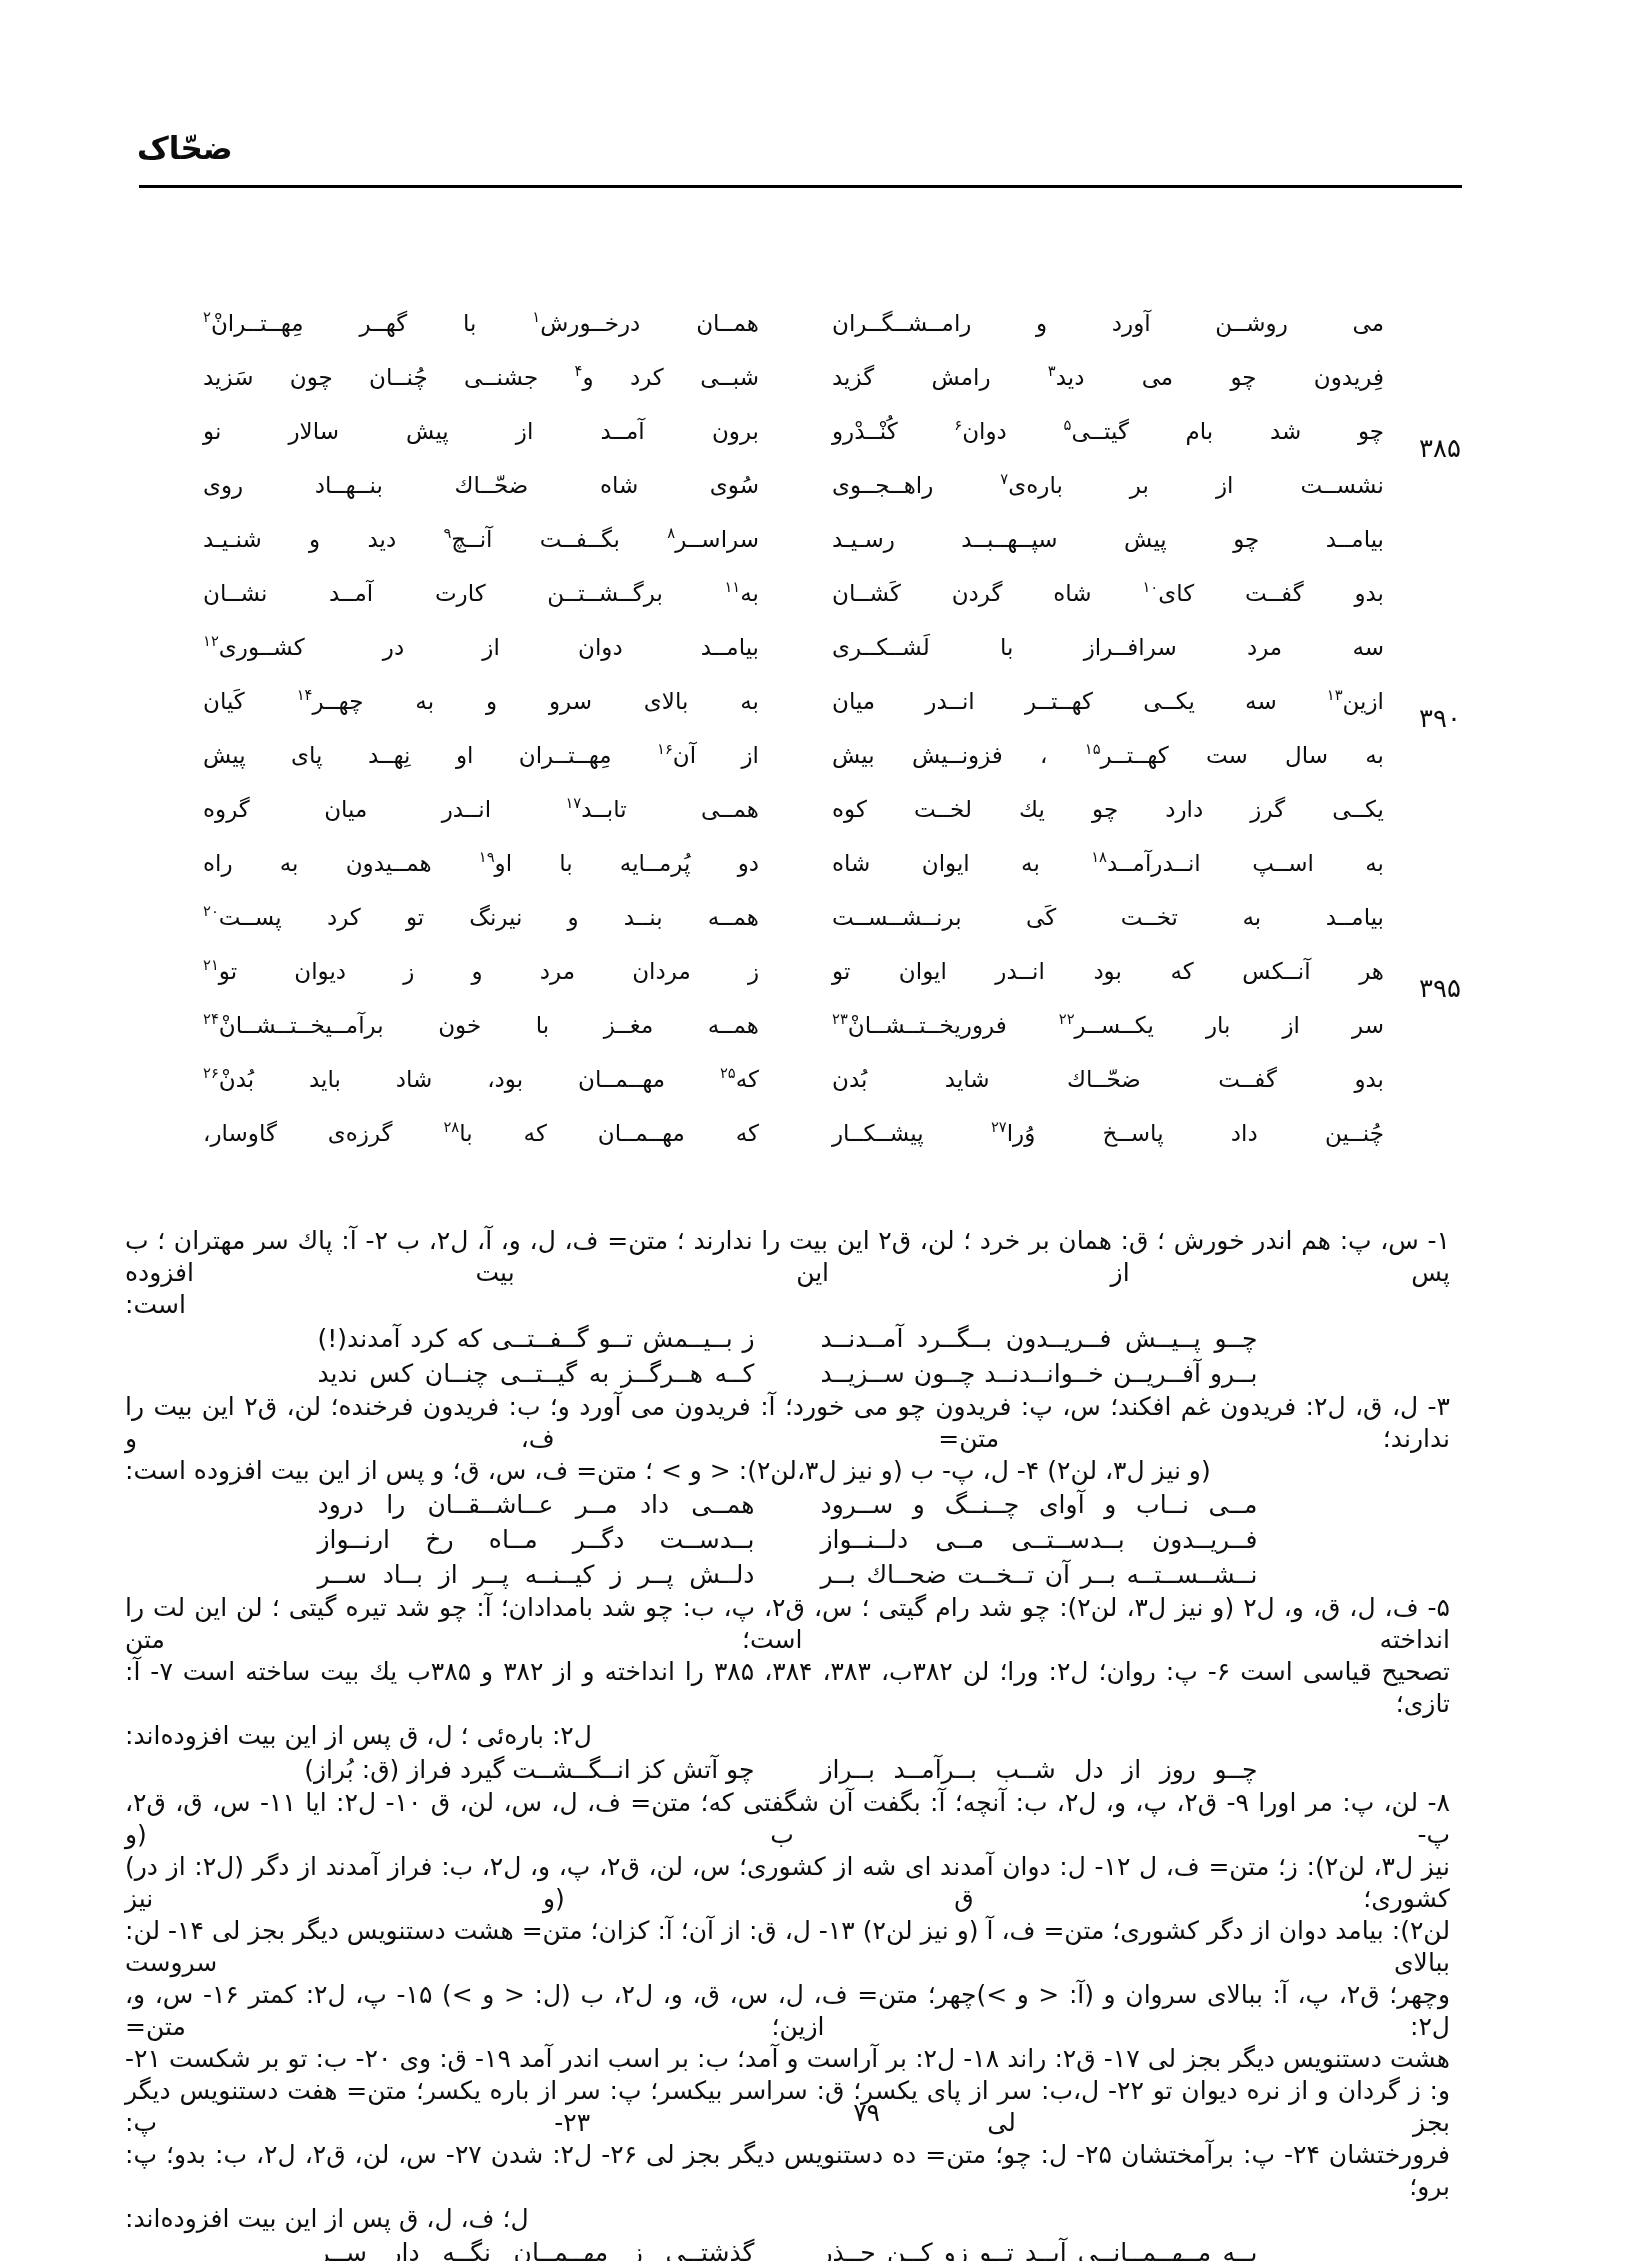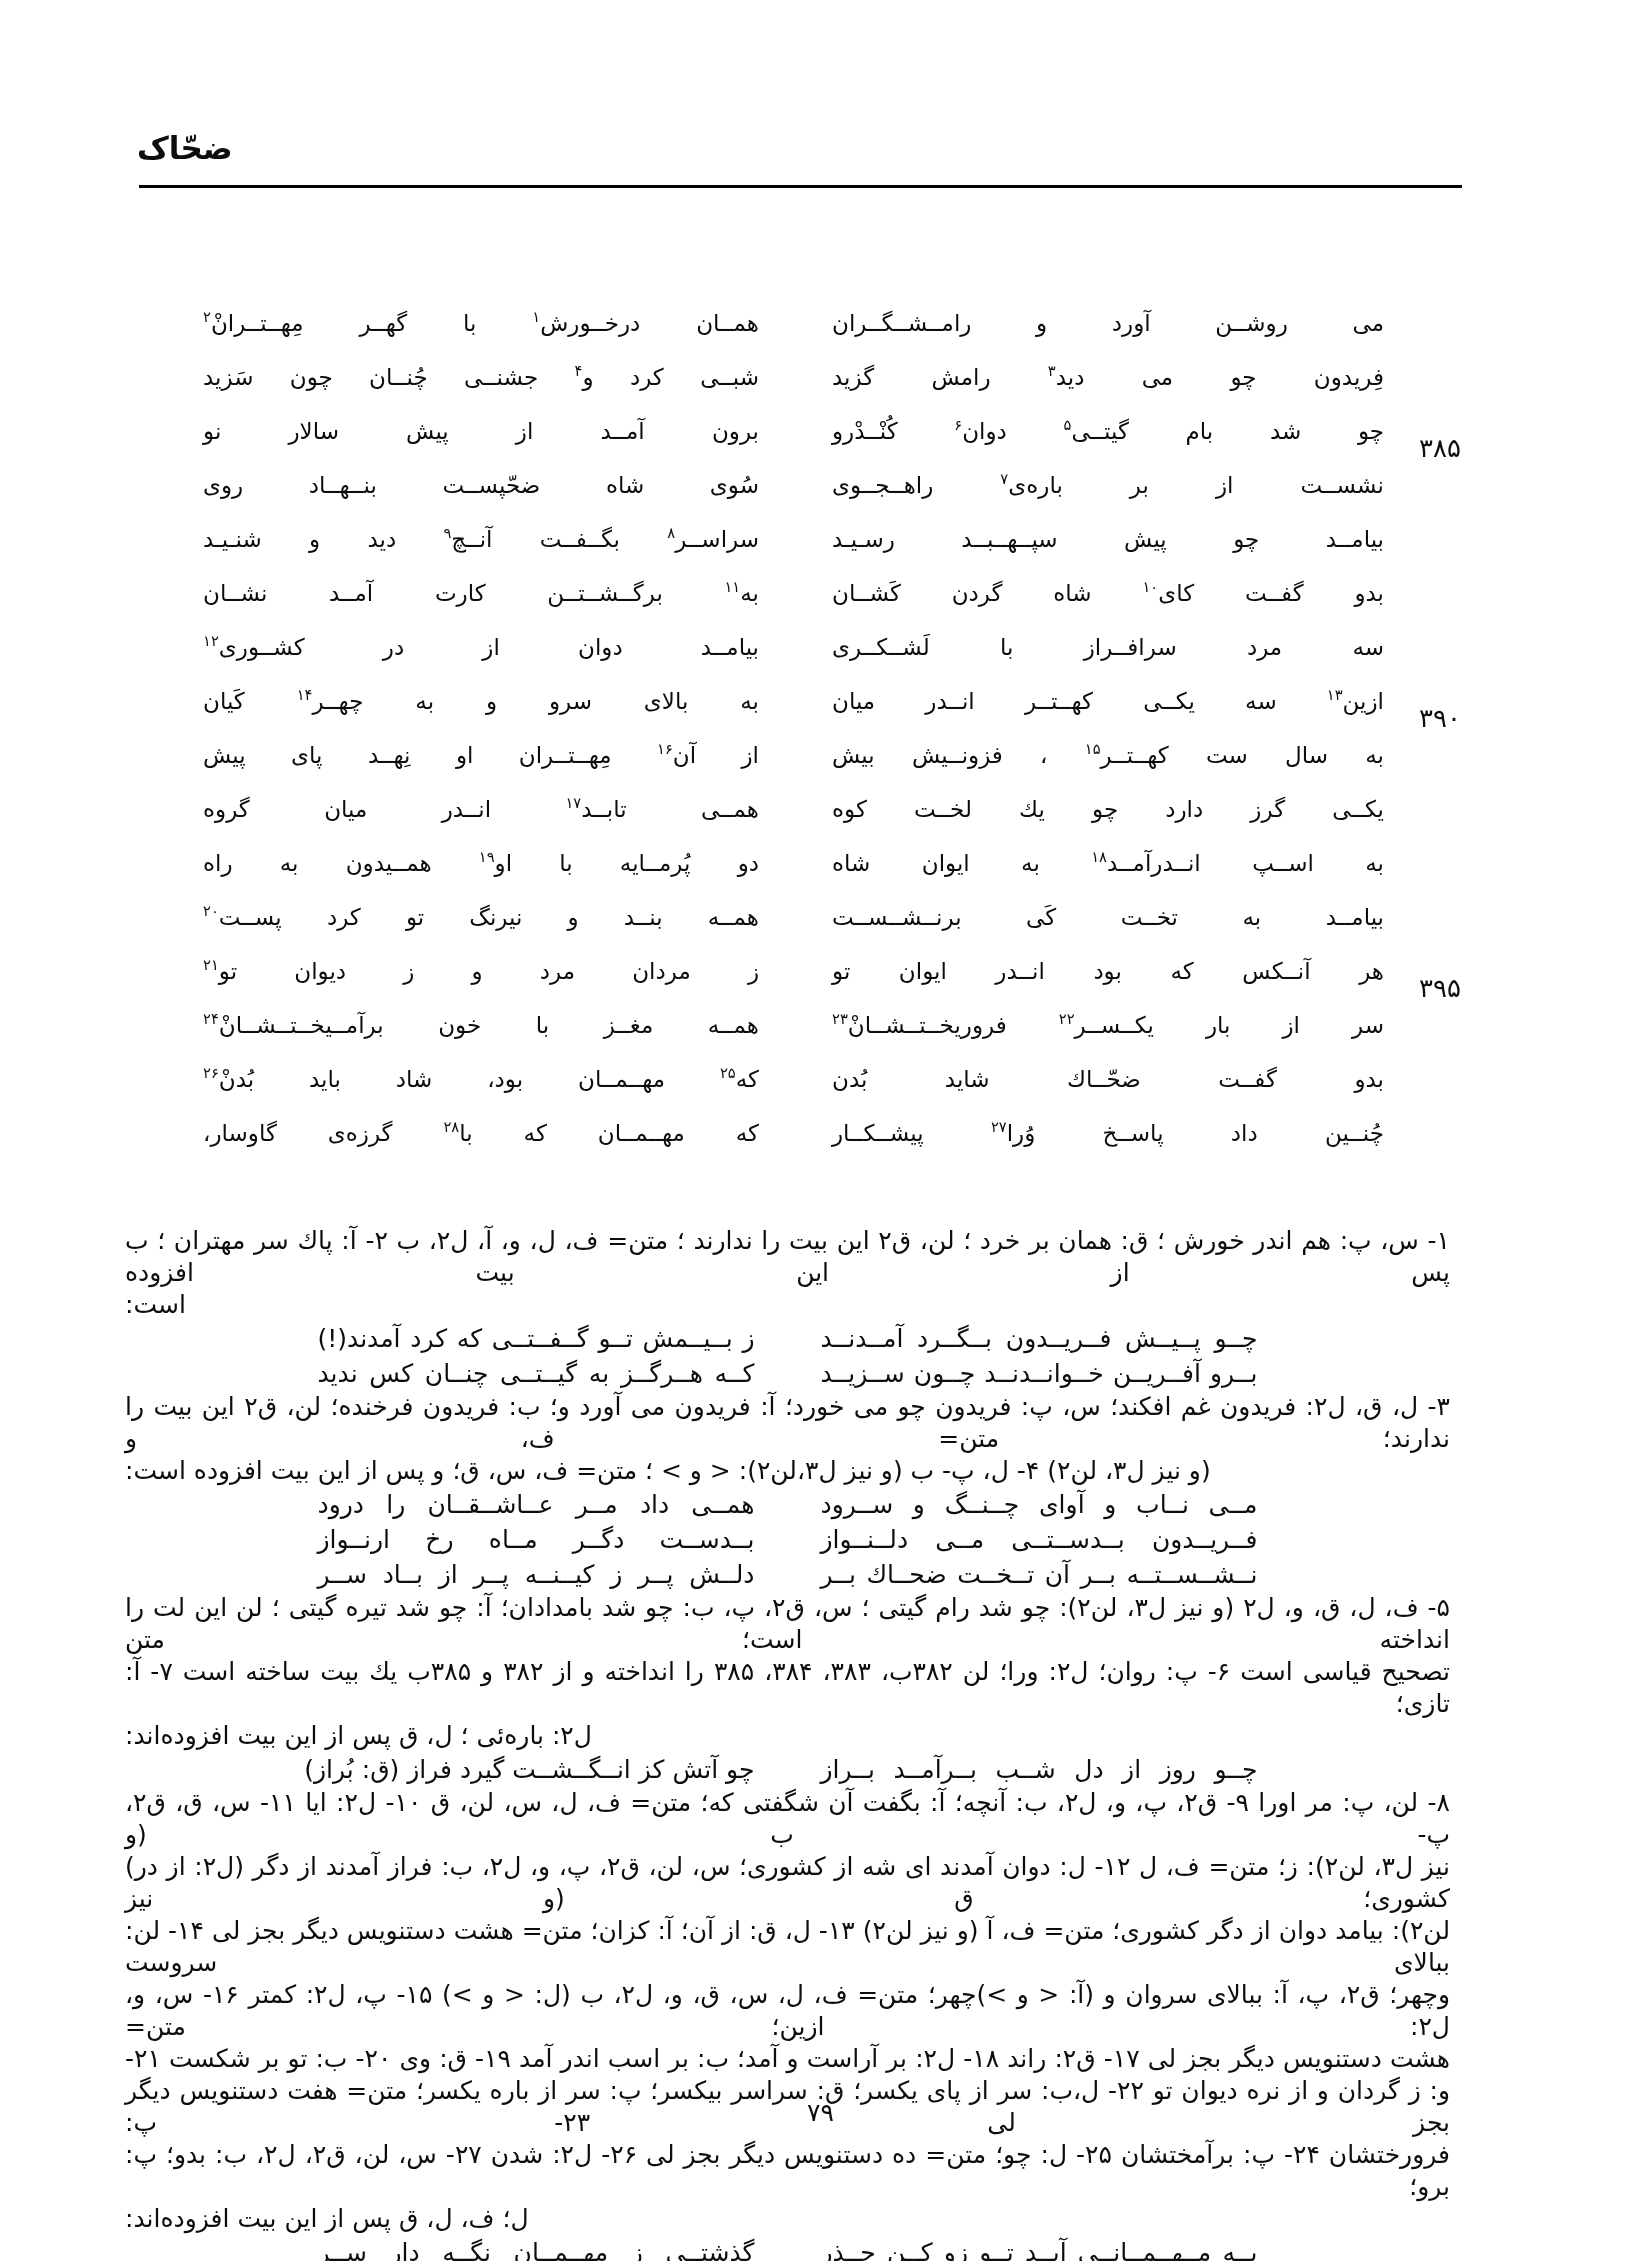--- a/index.html
+++ b/index.html
@@ -75,21 +75,21 @@
   .fn-couplet .fnh{
     width:437px;
     text-align:justify;
     text-align-last:justify;
     white-space:nowrap;
   }
   .page-number{
     position:absolute;
     top:2098px;left:762px;
     width:119px;
-    text-align:center;
+    text-align:right;
     font-size:25px;
   }
 </style>
 </head>
 <body>
 
 <div class="page">
   <div class="header-title">ضحّاک</div>
   <div class="header-rule"></div>
   <div class="poem" id="poem">
@@ -104,21 +104,21 @@
         <div class="hem hem2">شبــی کرد و<sup>۴</sup> جشنــی چُنــان چون سَزید</div>
       </div>
       <div class="verse-row">
         <div class="verse-num">۳۸۵</div>
         <div class="hem hem1">چو شد بام گیتــی<sup>۵</sup> دوان<sup>۶</sup> کُنْــدْرو</div>
         <div class="hem hem2">برون آمــد از پیش سالار نو</div>
       </div>
       <div class="verse-row">
         <div class="verse-num"></div>
         <div class="hem hem1">نشســت از بر باره‌ی<sup>۷</sup> راهــجــوی</div>
-        <div class="hem hem2">سُوی شاه ضحّپســت بنــهــاد روی</div>
+        <div class="hem hem2">سُوی شاه ضحّــاك بنــهــاد روی</div>
       </div>
       <div class="verse-row">
         <div class="verse-num"></div>
         <div class="hem hem1">بیامــد چو پیش سپــهــبــد رسـیـد</div>
         <div class="hem hem2">سراســر<sup>۸</sup> بگــفــت آنــچ<sup>۹</sup> دید و شنـیـد</div>
       </div>
       <div class="verse-row">
         <div class="verse-num"></div>
         <div class="hem hem1">بدو گفــت کای<sup>۱۰</sup> شاه گردن کَشــان</div>
         <div class="hem hem2">به<sup>۱۱</sup> برگــشــتــن کارت آمــد نشــان</div>

